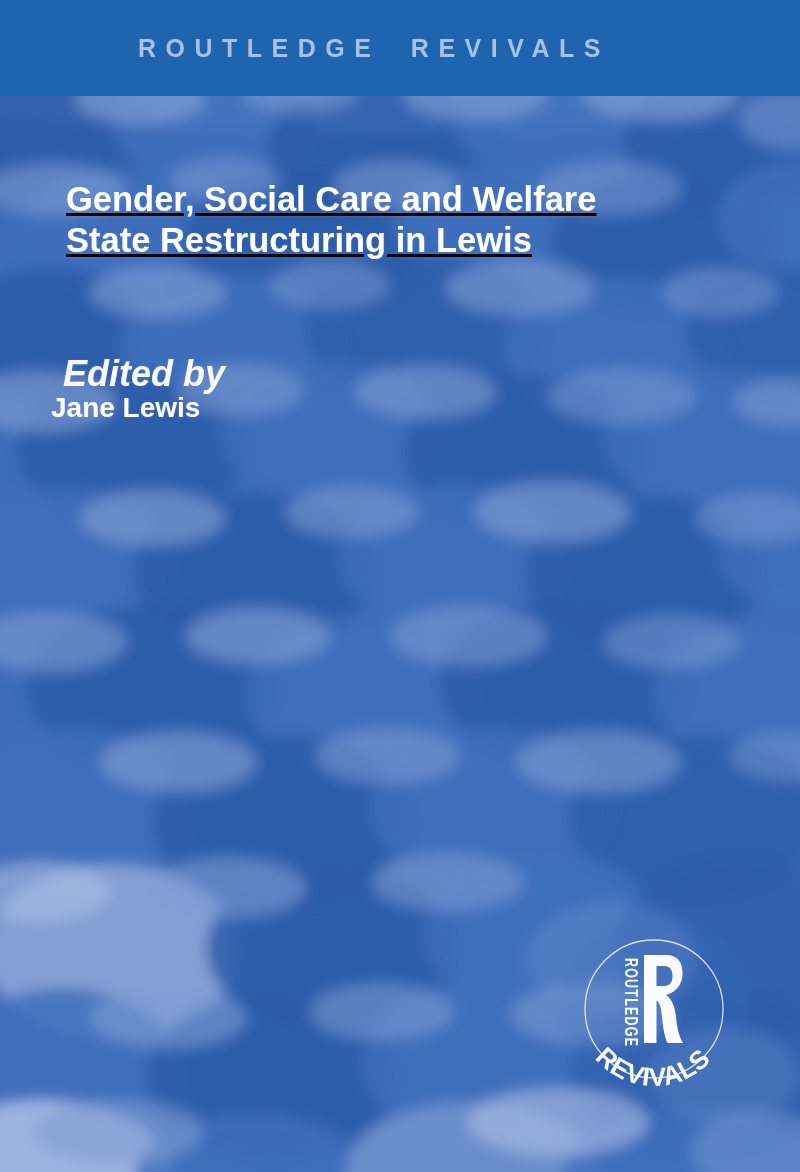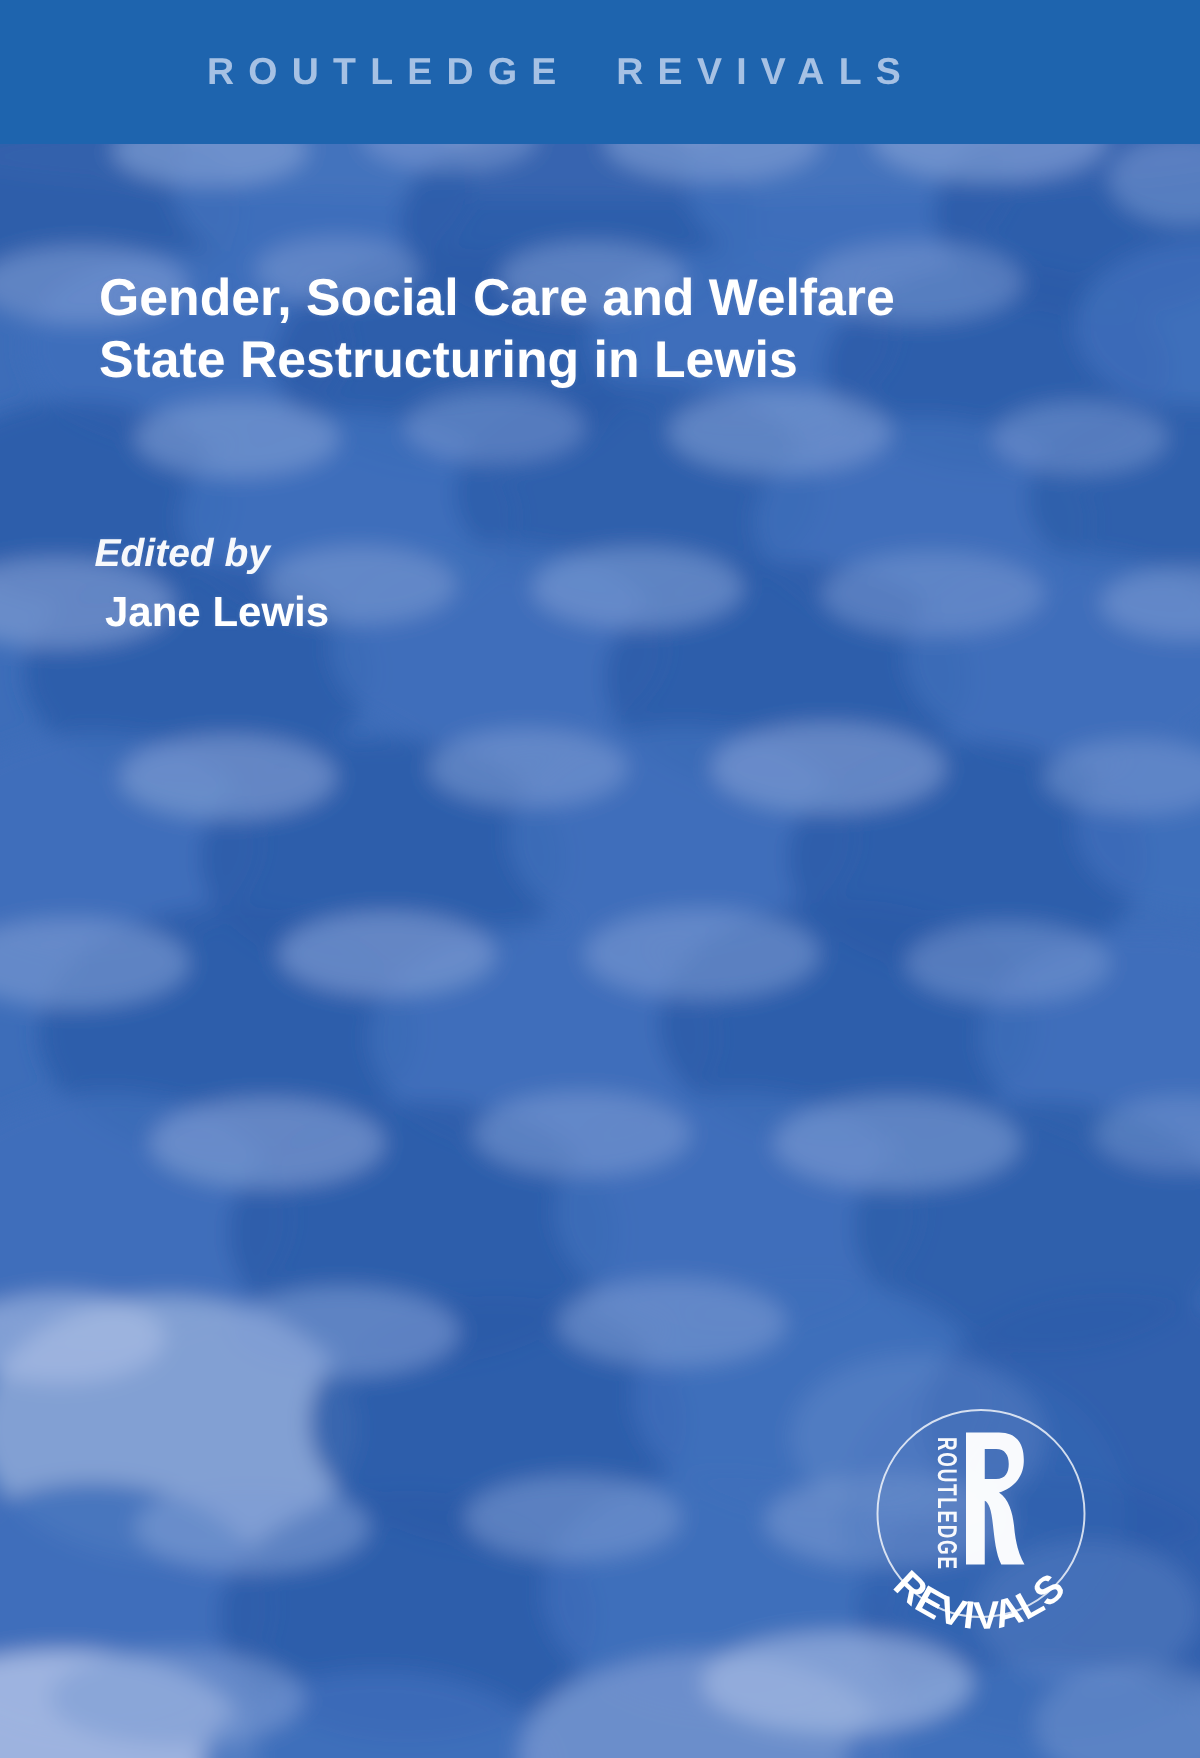--- a/index.html
+++ b/index.html
@@ -25,35 +25,35 @@
   }
   .banner-label{
     color:var(--banner_text);
     font-size:25px;font-weight:bold;
     letter-spacing:9.5px;word-spacing:14px;
     transform:translateX(-26px);
     white-space:nowrap;
   }
   
   .title-block{
-    position:absolute;left:66px;top:179px;width:640px;z-index:3;
+    position:absolute;left:66px;top:179px;width:640px;z-index:3;text-decoration:underline;
   }
   .title-line{
     color:var(--ink_white);font-size:34.5px;font-weight:bold;
     line-height:41px;letter-spacing:0px;white-space:nowrap;
     text-shadow:0 0 3px rgba(120,150,200,0.35);
   }
   .edited-by{
     position:absolute;left:63px;top:353px;
-    color:var(--ink_white);font-size:26px;font-weight:bold;font-style:italic;
+    color:var(--ink_white);font-size:36px;font-weight:bold;font-style:italic;
     white-space:nowrap;z-index:3;opacity:0.96;
     text-shadow:0 0 3px rgba(120,150,200,0.35);
   }
   .editor-name{
-    position:absolute;left:70px;top:392px;
+    position:absolute;left:51px;top:392px;
     color:var(--ink_white);font-size:28px;font-weight:bold;
     white-space:nowrap;z-index:3;
     text-shadow:0 0 3px rgba(120,150,200,0.35);
   }
   
   .logo-svg{position:absolute;left:554px;top:909px;width:200px;height:200px;z-index:4;overflow:visible;}
   .logo-ring{fill:none;stroke:var(--ink_white);stroke-width:1.3;opacity:0.78;}
   .logo-r{fill:var(--ink_white);opacity:0.97;}
   .logo-imprint{
     fill:var(--ink_white);font-family:"Liberation Sans","DejaVu Sans",sans-serif;

